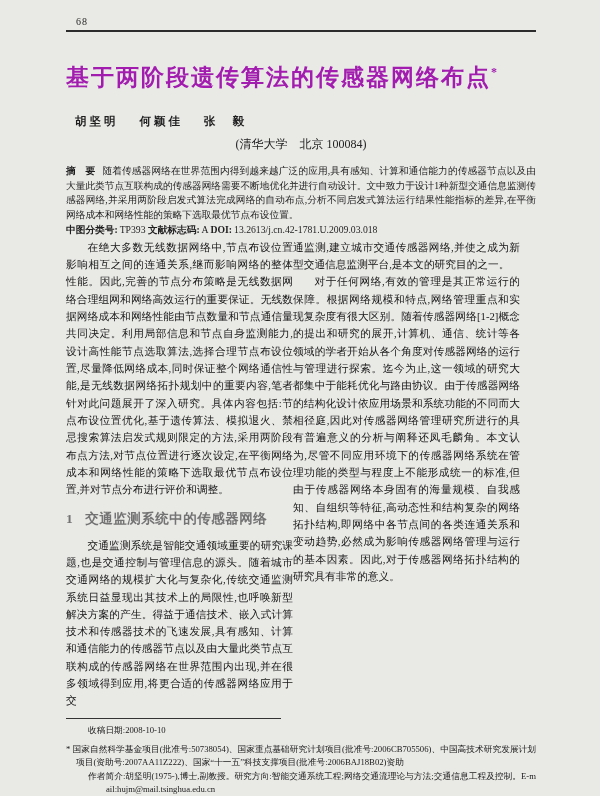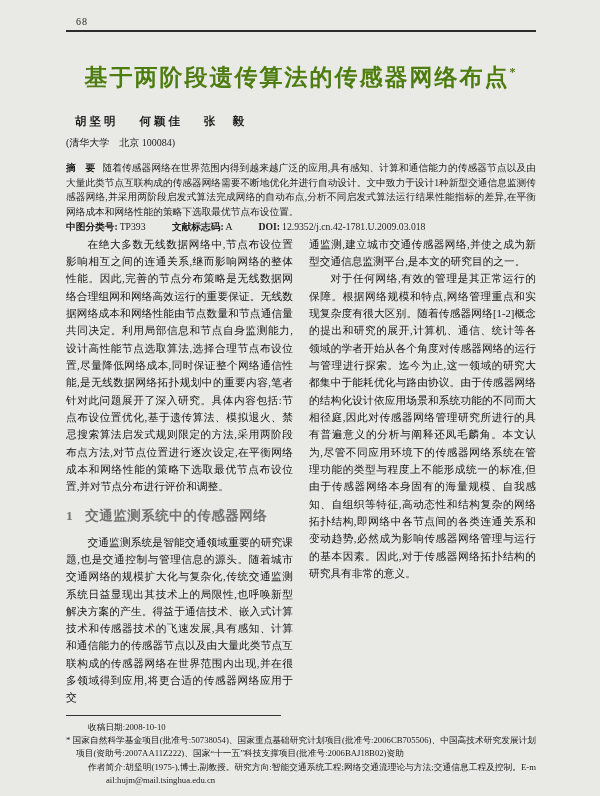--- a/index.html
+++ b/index.html
@@ -7,56 +7,56 @@
   body {
     height:796px;
     background:#e9e9e6;
     color:#1b1b1b;
     font-family:"Liberation Serif", serif;
     overflow:hidden;
   }
   .page { padding:16px 64px 0 66px; }
 
   
-  .hdr { display:flex; justify-content:space-between; align-items:flex-end;
-         font-size:10px; color:#262626; padding:0 2px 3px 10px; }
+  .hdr { display:flex; justify-content:space-between; 
+         font-size:10px; color:#262626; padding:0 2px 3px 10px;flex-direction:column; }
   .hdr .pageno { font-family:"Liberation Serif", serif; letter-spacing:1px; }
   .hdr-rule { border:0; border-top:2.2px solid #2c2c2c; margin-bottom:0; }
 
   
-  .title { text-align:center; font-size:23px; font-weight:bold;
-           letter-spacing:2px; margin-top:30px; color:#4d7c0f; }
+  .title { text-align:left; font-size:23px; font-weight:bold;
+           letter-spacing:2px; margin-top:30px; color:#a21caf; }
   .title sup { font-size:12px; font-weight:bold; }
   .authors { text-align:left; margin-top:21px; font-size:11.5px; font-weight:bold;
              color:#1e1e1e; }
   .authors span { margin:0 9px; letter-spacing:3px; }
-  .affil { margin-top:7px; font-size:10px; color:#222; }
+  .affil { text-align:center; margin-top:7px; font-size:12px; color:#222; }
 
   
   .abs-block { margin-top:11px; font-size:9.7px; line-height:1.5;
                text-align:justify; color:#1d1d1d; }
   .abs-block p { margin-bottom:1px; }
   .abs-block b { font-weight:bold; margin-right:7px; }
-  .meta-line b { margin-left:24px; margin-right:2px; }
+  .meta-line b { margin-left:0; margin-right:2px; }
   .meta-line b:first-child { margin-left:0; }
 
   
-  .cols { display:flex; gap:16px; }
+  .cols { display:flex; }
   .col { width:227px; font-size:10.7px; line-height:1.62; text-align:justify;
          color:#161616; }
   .col p.ind { text-indent:2em; }
   .sec-head { font-weight:bold; font-size:13.5px; margin:9px 0 7px 0;
               letter-spacing:0.5px; color:#737373; }
   .sec-head .num { margin-right:12px; }
 
   
   .fn-rule { border:0; border-top:1.2px solid #333; width:215px;
              margin:8px 0 5px 0; }
   .fn { font-size:8.7px; line-height:1.5; color:#202020; text-align:justify; }
-  .fn .received { padding-left:22px; margin-bottom:0;font-family:Liberation Serif, serif; }
+  .fn .received { padding-left:22px; margin-bottom:6px;font-family:Liberation Serif, serif; }
   .fn .funding { padding-left:10px; text-indent:-10px; margin-bottom:1px; }
   .fn .bio { padding-left:40px; text-indent:-18px; word-break:break-all; }
 </style>
 </head>
 <body>
 
 <div class="page">
 
   <div class="hdr">
     <span class="pageno">68</span>
@@ -70,21 +70,21 @@
     <span>何颖佳</span>
     <span>张　毅</span>
   </div>
   <div class="affil">(清华大学　北京 100084)</div>
 
   <div class="abs-block">
     <p><b>摘　要</b><span>随着传感器网络在世界范围内得到越来越广泛的应用,具有感知、计算和通信能力的传感器节点以及由大量此类节点互联构成的传感器网络需要不断地优化并进行自动设计。文中致力于设计1种新型交通信息监测传感器网络,并采用两阶段启发式算法完成网络的自动布点,分析不同启发式算法运行结果性能指标的差异,在平衡网络成本和网络性能的策略下选取最优节点布设位置。</span></p>
     <p class="meta-line">
       <b>中图分类号:</b><span>TP393</span>
       <b>文献标志码:</b><span>A</span>
-      <b>DOI:</b><span>12.9352/j.cn.42-1781.U.2009.03.018</span>
+      <b>DOI:</b><span>13.2613/j.cn.42-1781.U.2009.03.018</span>
     </p>
   </div>
 
   <div class="cols">
     <div class="col">
       <p class="ind">在绝大多数无线数据网络中,节点布设位置影响相互之间的连通关系,继而影响网络的整体性能。因此,完善的节点分布策略是无线数据网络合理组网和网络高效运行的重要保证。无线数据网络成本和网络性能由节点数量和节点通信量共同决定。利用局部信息和节点自身监测能力,设计高性能节点选取算法,选择合理节点布设位置,尽量降低网络成本,同时保证整个网络通信性能,是无线数据网络拓扑规划中的重要内容,笔者针对此问题展开了深入研究。具体内容包括:节点布设位置优化,基于遗传算法、模拟退火、禁忌搜索算法启发式规则限定的方法,采用两阶段布点方法,对节点位置进行逐次设定,在平衡网络成本和网络性能的策略下选取最优节点布设位置,并对节点分布进行评价和调整。</p>
       <div class="sec-head"><span class="num">1</span><span>交通监测系统中的传感器网络</span></div>
       <p class="ind">交通监测系统是智能交通领域重要的研究课题,也是交通控制与管理信息的源头。随着城市交通网络的规模扩大化与复杂化,传统交通监测系统日益显现出其技术上的局限性,也呼唤新型解决方案的产生。得益于通信技术、嵌入式计算技术和传感器技术的飞速发展,具有感知、计算和通信能力的传感器节点以及由大量此类节点互联构成的传感器网络在世界范围内出现,并在很多领域得到应用,将更合适的传感器网络应用于交</p>
     </div>
     <div class="col">

